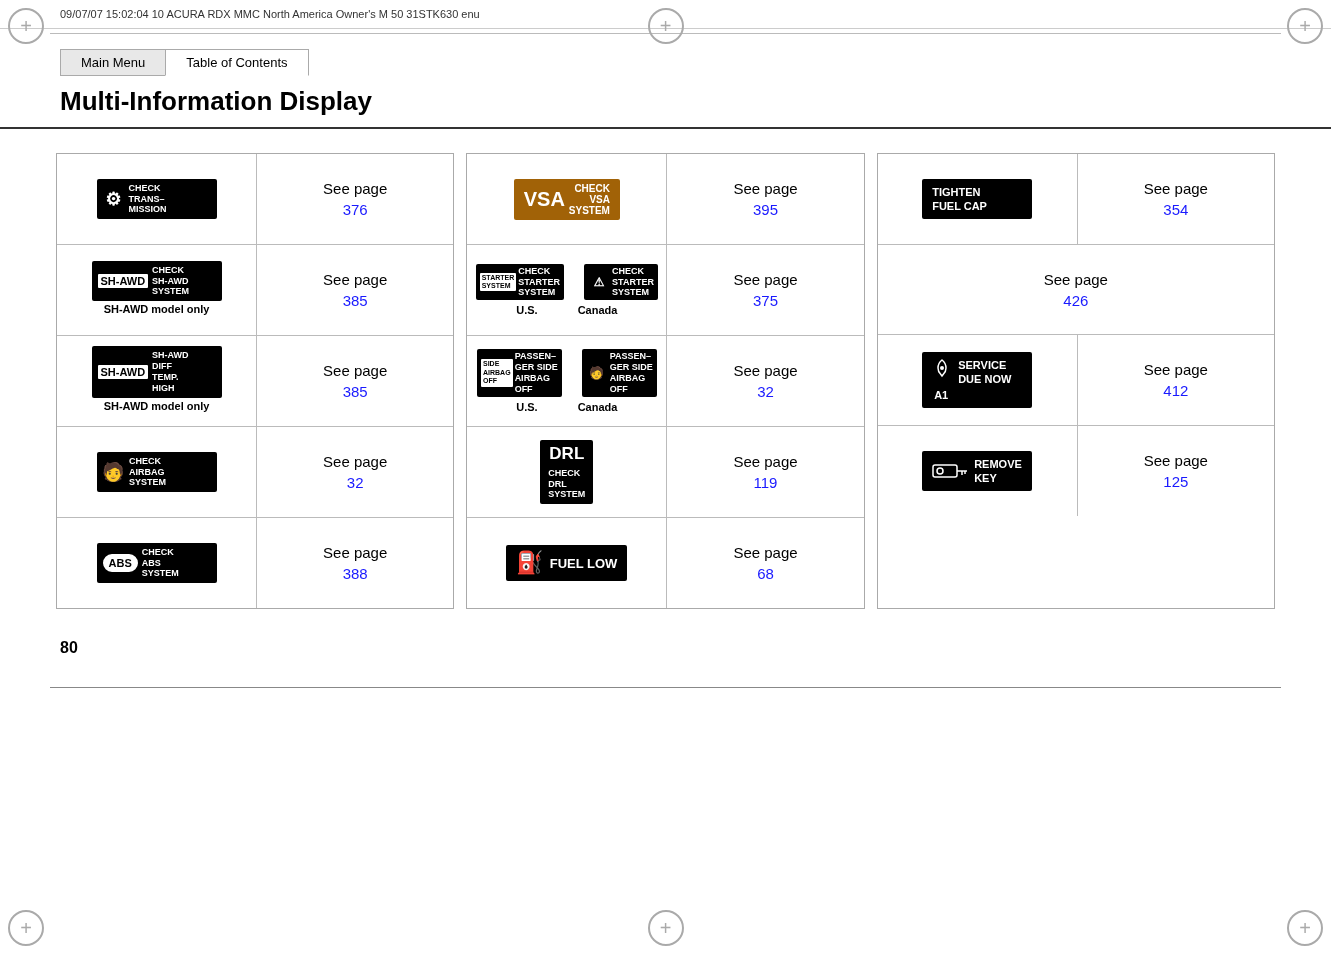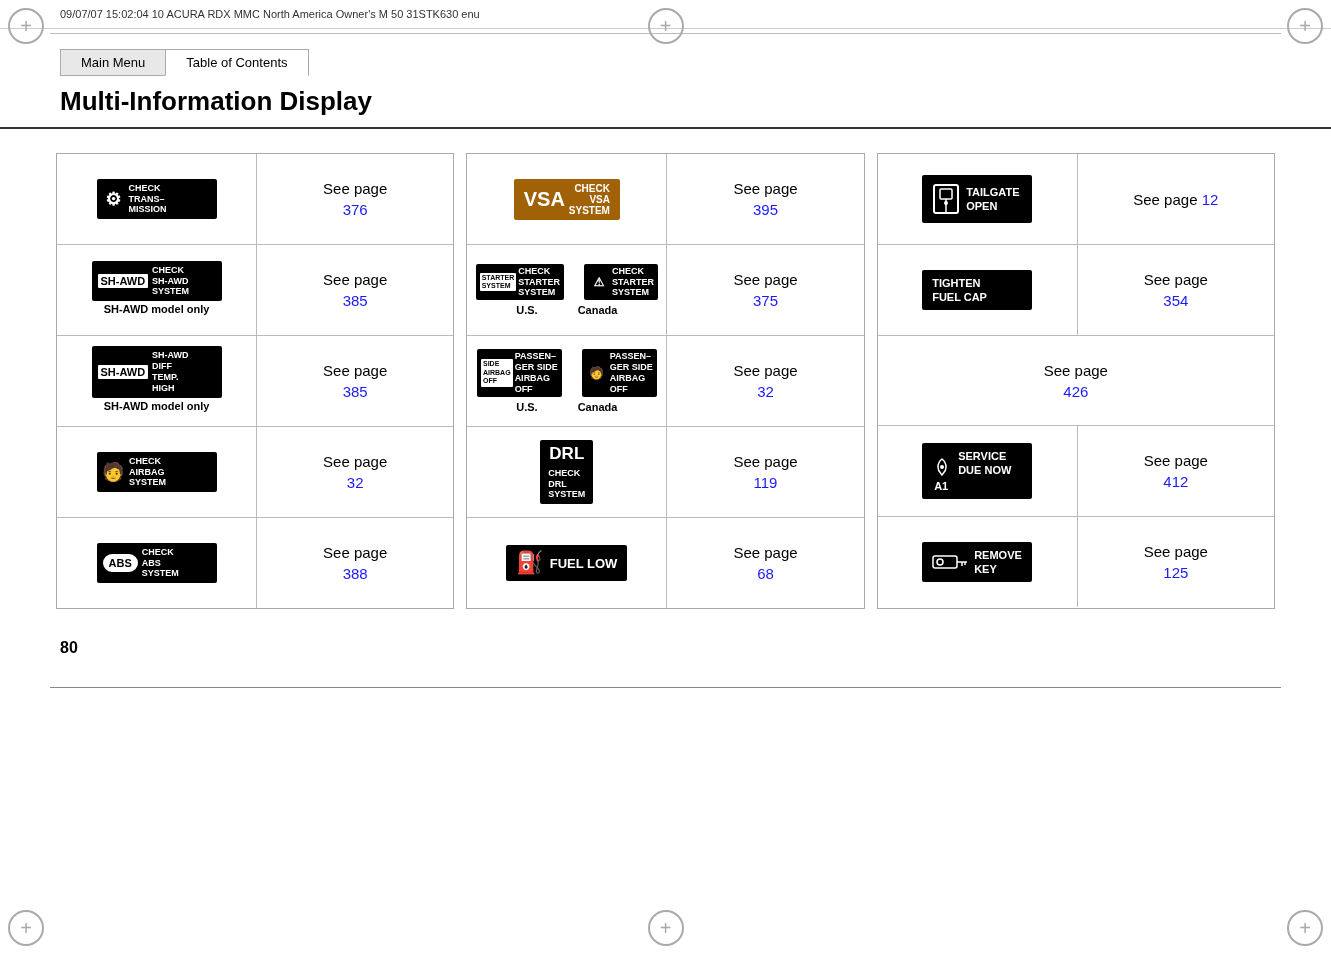--- a/index.html
+++ b/index.html
@@ -445,36 +445,20 @@
         </div>
         <div class="page-cell">
           <span>See page<br><span class="page-num">68</span></span>
         </div>
       </div>
 
     </div>
 
     <div class="column">
 
-      <div class="item-row">
-        <div class="icon-cell">
-          <div class="text-badge">
-            <svg width="28" height="36" viewBox="0 0 28 36">
-              <rect x="2" y="4" width="24" height="28" rx="2" fill="none" stroke="white" stroke-width="2"></rect>
-              <rect x="8" y="8" width="12" height="10" rx="1" fill="none" stroke="white" stroke-width="1.5"></rect>
-              <line x1="14" y1="18" x2="14" y2="32" stroke="white" stroke-width="1.5"></line>
-              <circle cx="14" cy="22" r="2" fill="white"></circle>
-            </svg>
-            <span style="font-size:11px;font-weight:bold;line-height:1.3;">TAILGATE<br>OPEN</span>
-          </div>
-        </div>
-        <div class="page-cell">
-          <span>See page <span class="page-num">12</span></span>
-        </div>
-      </div>
 
       <div class="item-row">
         <div class="icon-cell">
           <div class="text-badge">
             <span style="font-size:11px;font-weight:bold;line-height:1.3;">TIGHTEN<br>FUEL CAP</span>
           </div>
         </div>
         <div class="page-cell">
           <span>See page<br><span class="page-num">354</span></span>
         </div>
@@ -482,21 +466,21 @@
 
       <div class="item-row">
         <div class="page-cell">
           <span>See page<br><span class="page-num">426</span></span>
         </div>
       </div>
 
       <div class="item-row">
         <div class="icon-cell">
           <div class="text-badge" style="flex-direction:column;align-items:flex-start;gap:2px;">
-            <div style="display:flex;align-items:flex-end;gap:6px;">
+            <div style="display:flex;align-items:flex-start;gap:6px;">
               <svg width="20" height="20" viewBox="0 0 20 20">
                 <path d="M10 2 C10 2 6 5 6 10 C6 12.5 7 14.5 8.5 16 L10 18 L11.5 16 C13 14.5 14 12.5 14 10 C14 5 10 2 10 2Z" fill="none" stroke="white" stroke-width="1.5"></path>
                 <circle cx="10" cy="10" r="2" fill="white"></circle>
               </svg>
               <span style="font-size:11px;font-weight:bold;line-height:1.3;">SERVICE<br>DUE NOW</span>
             </div>
             <span style="font-size:11px;font-weight:bold;padding-left:2px;">A1</span>
           </div>
         </div>
         <div class="page-cell">

